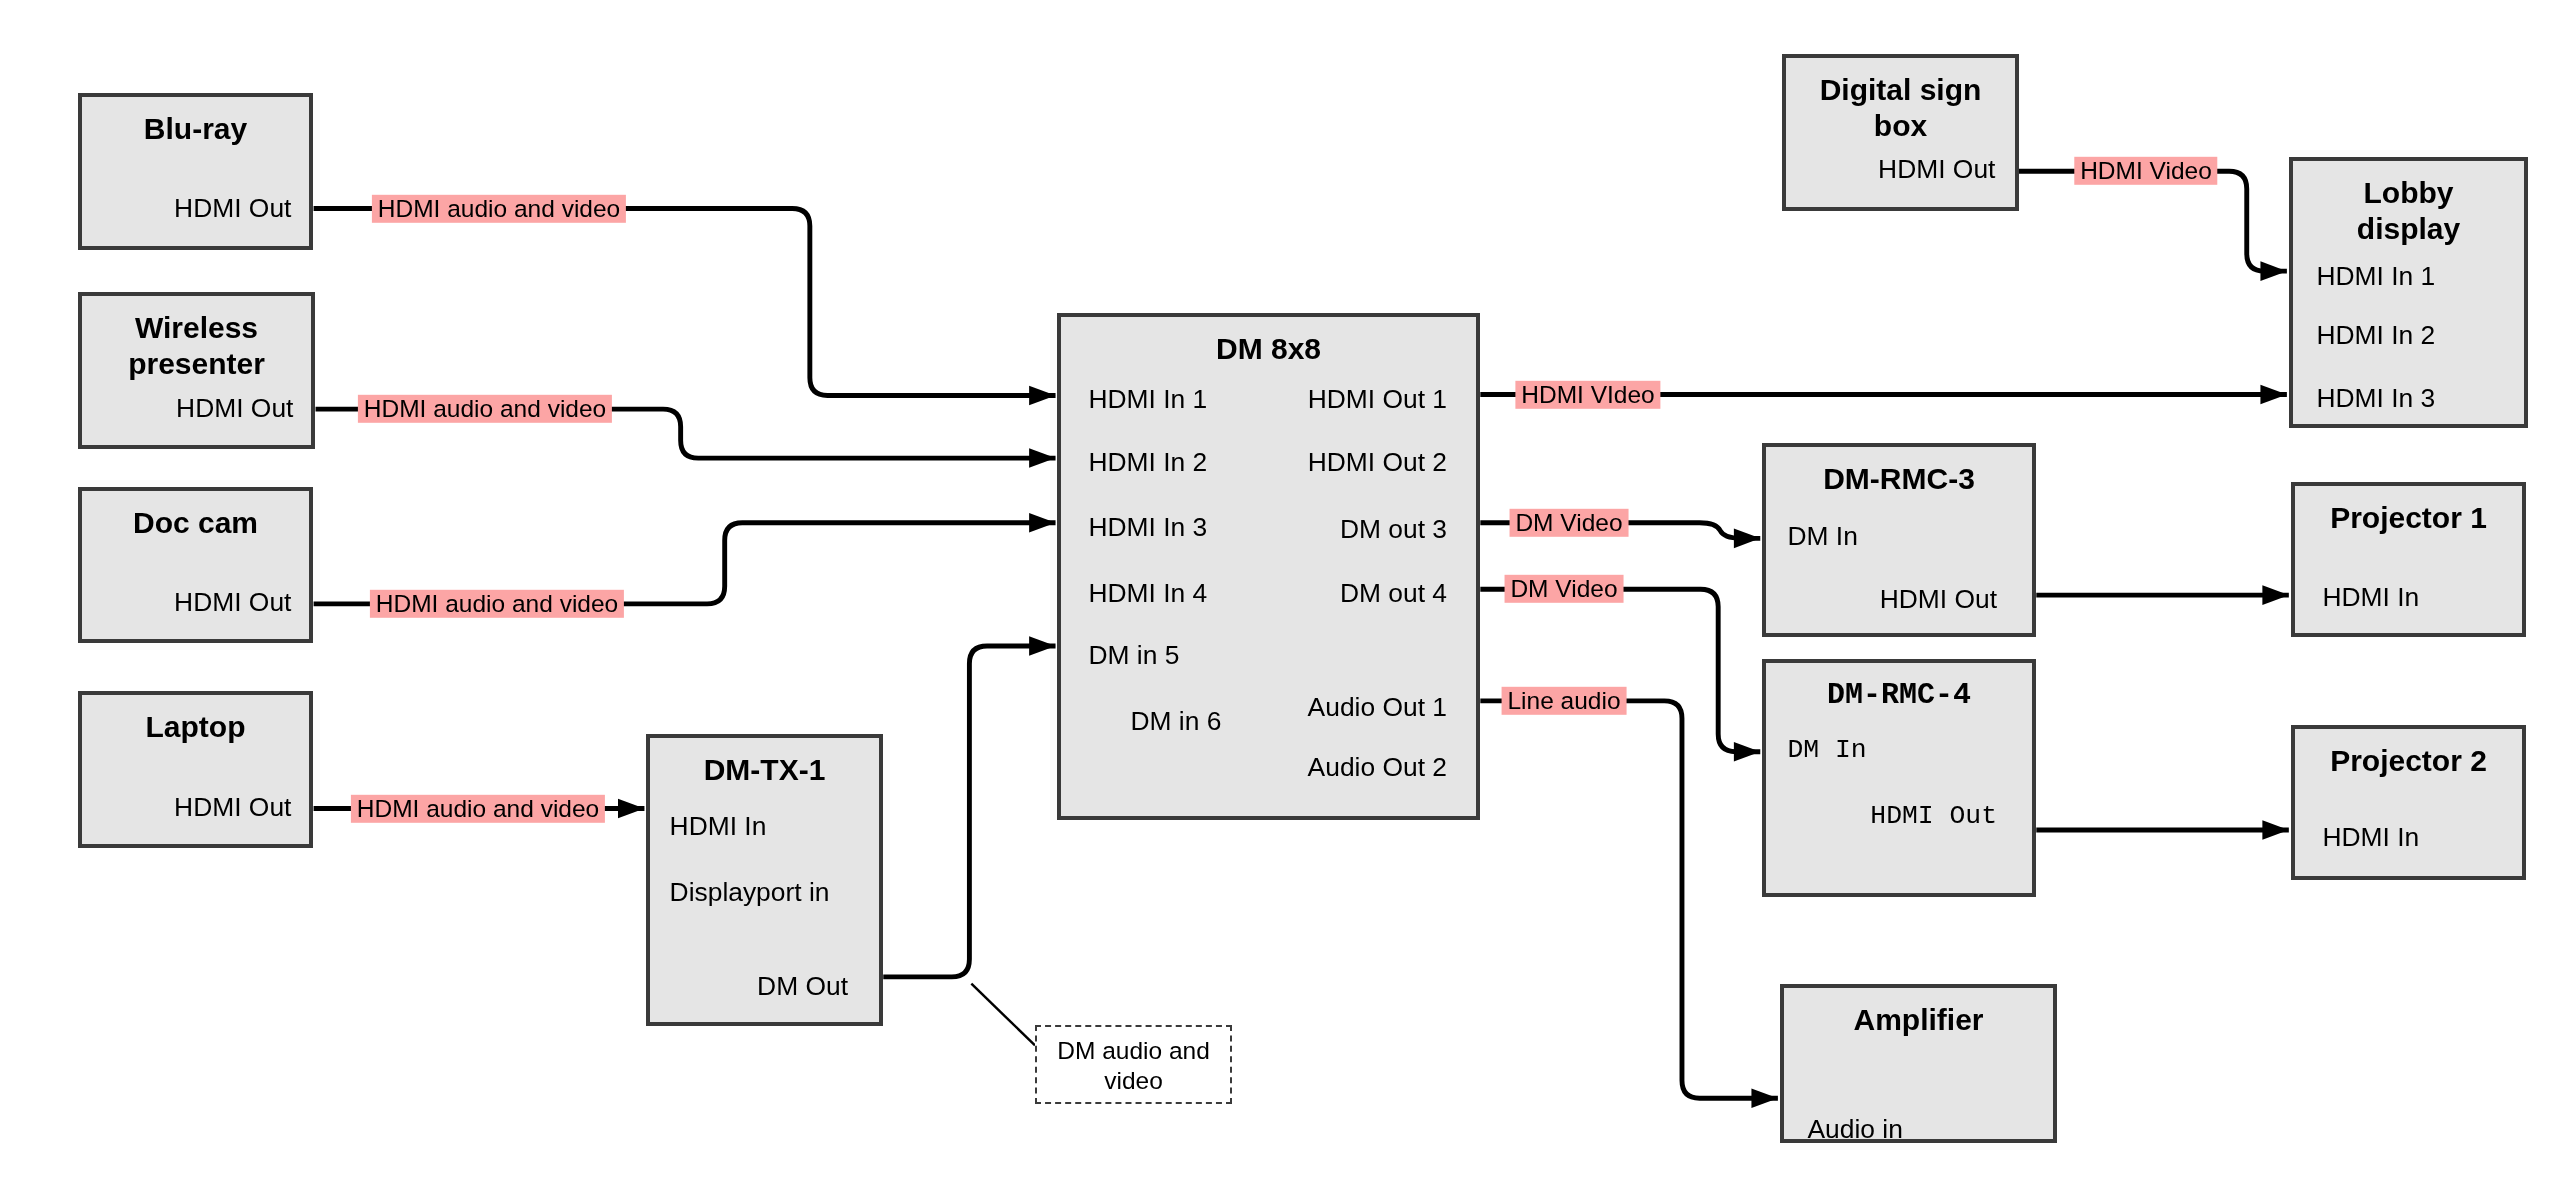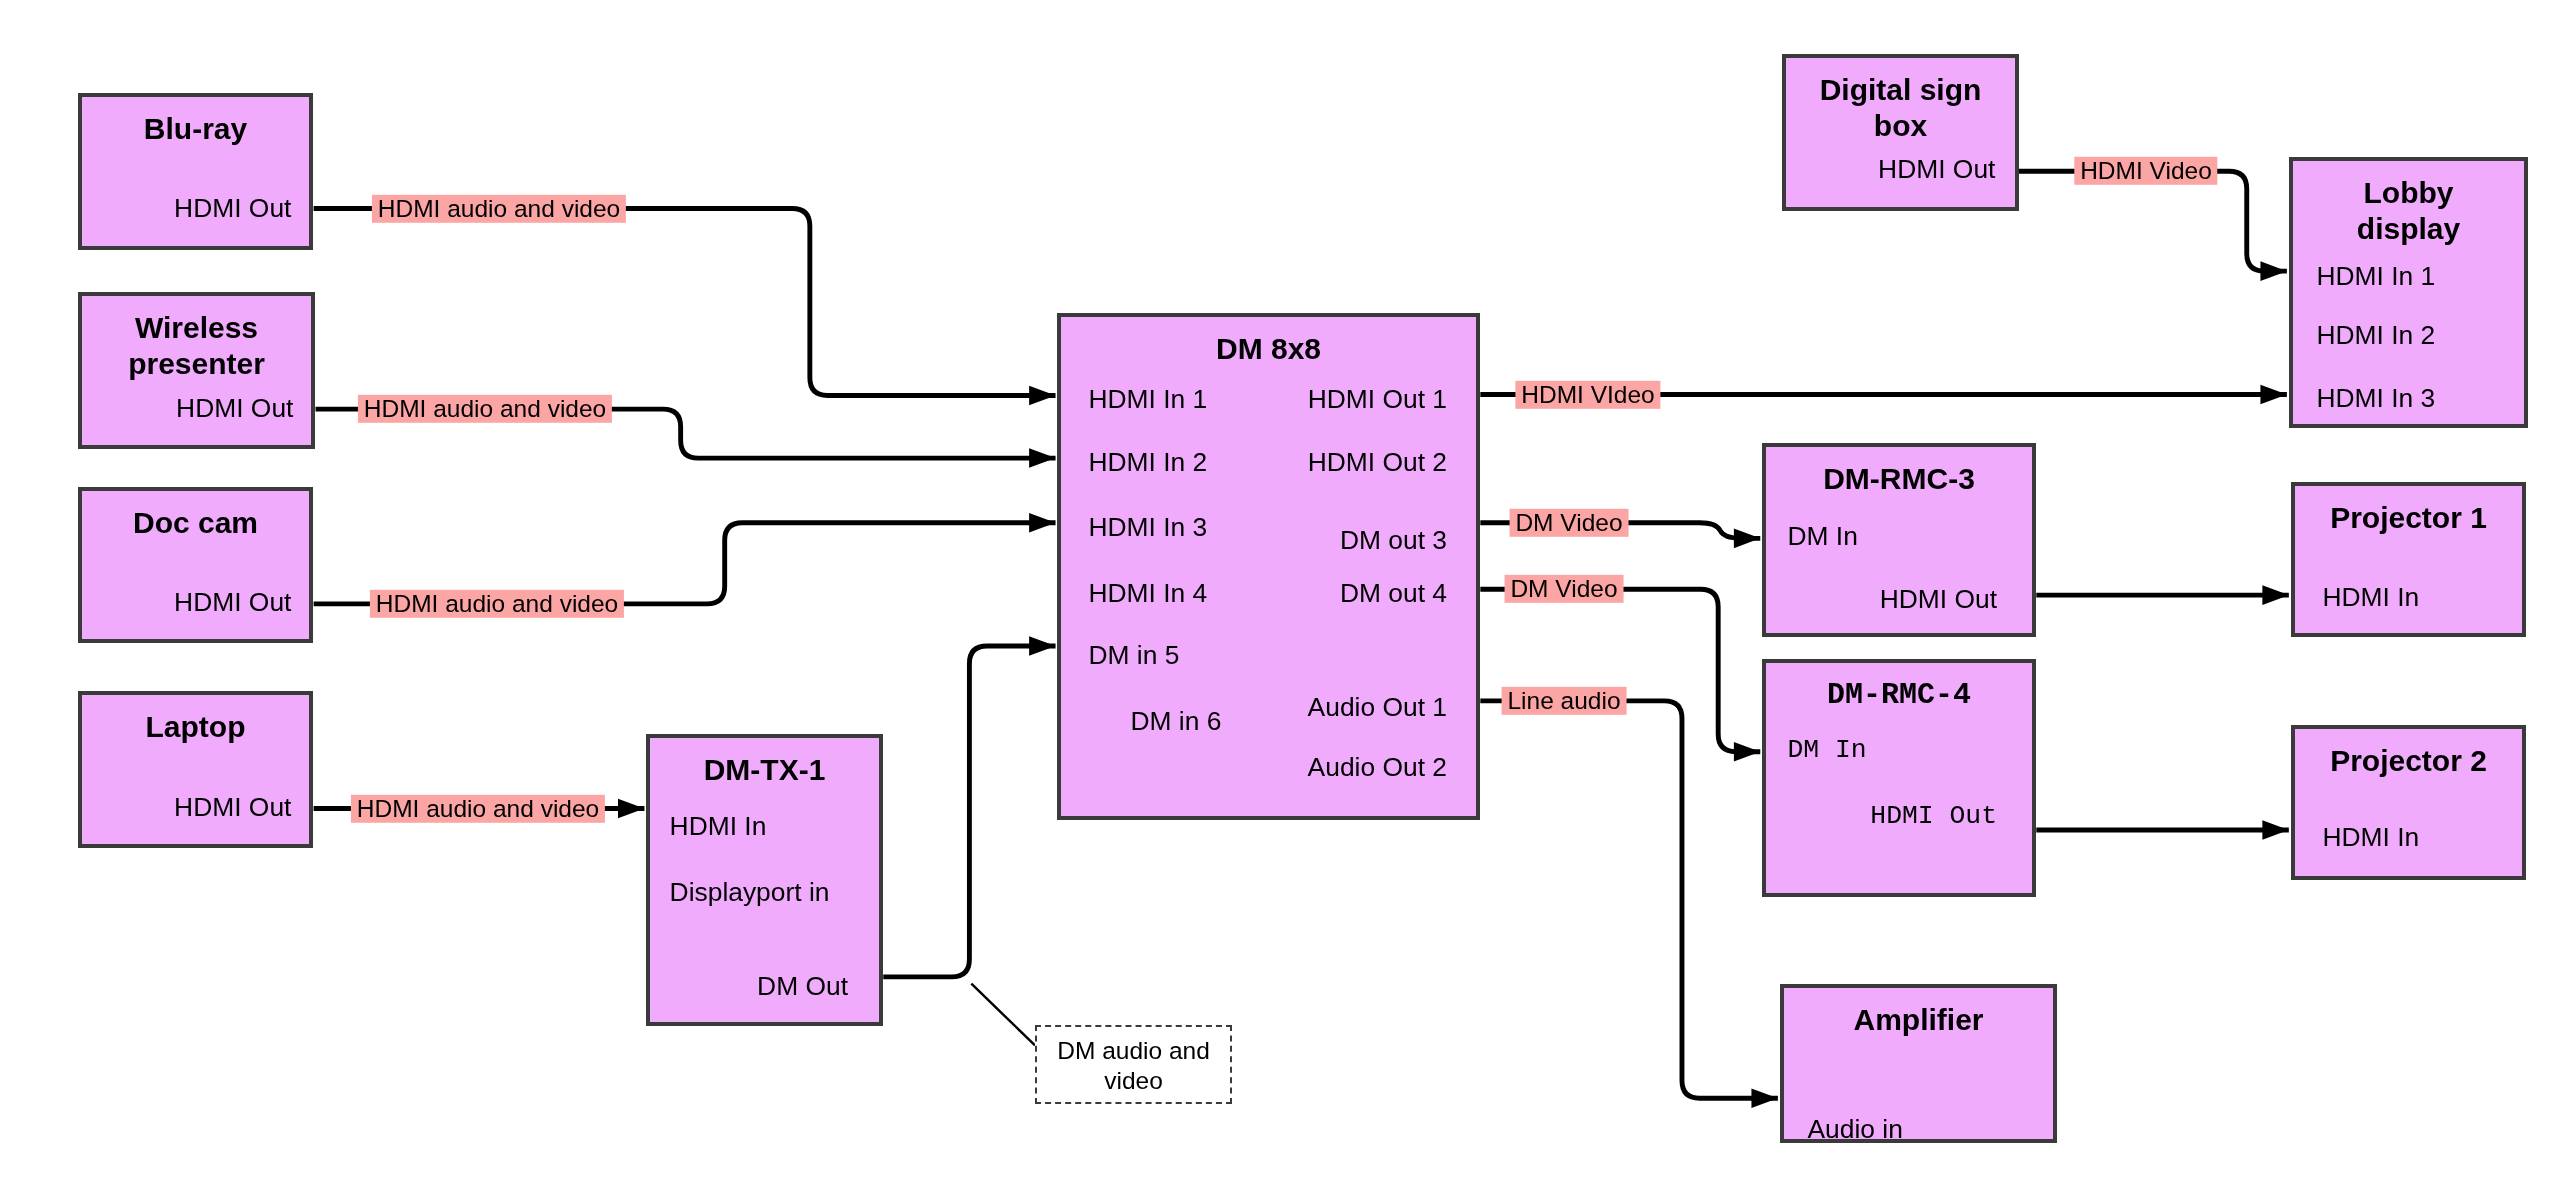--- a/index.html
+++ b/index.html
@@ -7,21 +7,21 @@
     position:relative;
     width:2576px;height:1201px;
     background:#ffffff;
     font-family:"Liberation Sans", sans-serif;
     color:#000000;
     overflow:hidden;
   }
   #wires{position:absolute;left:0;top:0;width:2576px;height:1201px;}
   .node{
     position:absolute;
-    background:#f0abfc;
+    background:#e5e5e5;
     border:4.9px solid #3a3a3a;
     box-sizing:border-box;
     padding-left:10px;
   }
   .node .title{
     position:absolute;left:0;right:0;top:13.7px;
     text-align:center;
     font-weight:bold;
     font-size:30px;
     line-height:36px;
@@ -115,21 +115,21 @@
   <div class="node" style="left:1057px;top:313px;width:423px;height:507px;">
     <div class="title">DM 8x8</div>
     <div class="port pl" style="left:27.4px;top:82px;">HDMI In 1</div>
     <div class="port pl" style="left:27.4px;top:145px;">HDMI In 2</div>
     <div class="port pl" style="left:27.4px;top:210px;">HDMI In 3</div>
     <div class="port pl" style="left:27.4px;top:276px;">HDMI In 4</div>
     <div class="port pl" style="left:27.4px;top:338px;">DM in 5</div>
     <div class="port pl" style="left:27.4px;top:404px;margin-left:42px;">DM in 6</div>
     <div class="port pr" style="right:29px;top:82px;">HDMI Out 1</div>
     <div class="port pr" style="right:29px;top:145px;">HDMI Out 2</div>
-    <div class="port pr" style="right:29px;top:223px;">DM out 3</div>
+    <div class="port pr" style="right:29px;top:212px;">DM out 3</div>
     <div class="port pr" style="right:29px;top:276px;">DM out 4</div>
     <div class="port pr" style="right:29px;top:390px;">Audio Out 1</div>
     <div class="port pr" style="right:29px;top:450px;">Audio Out 2</div>
   </div>
 
   <div class="node" style="left:1782px;top:54px;width:237px;height:157px;">
     <div class="title narrow" style="width:181px;">Digital sign box</div>
     <div class="port pr" style="right:19.6px;top:111px;">HDMI Out</div>
   </div>
 

